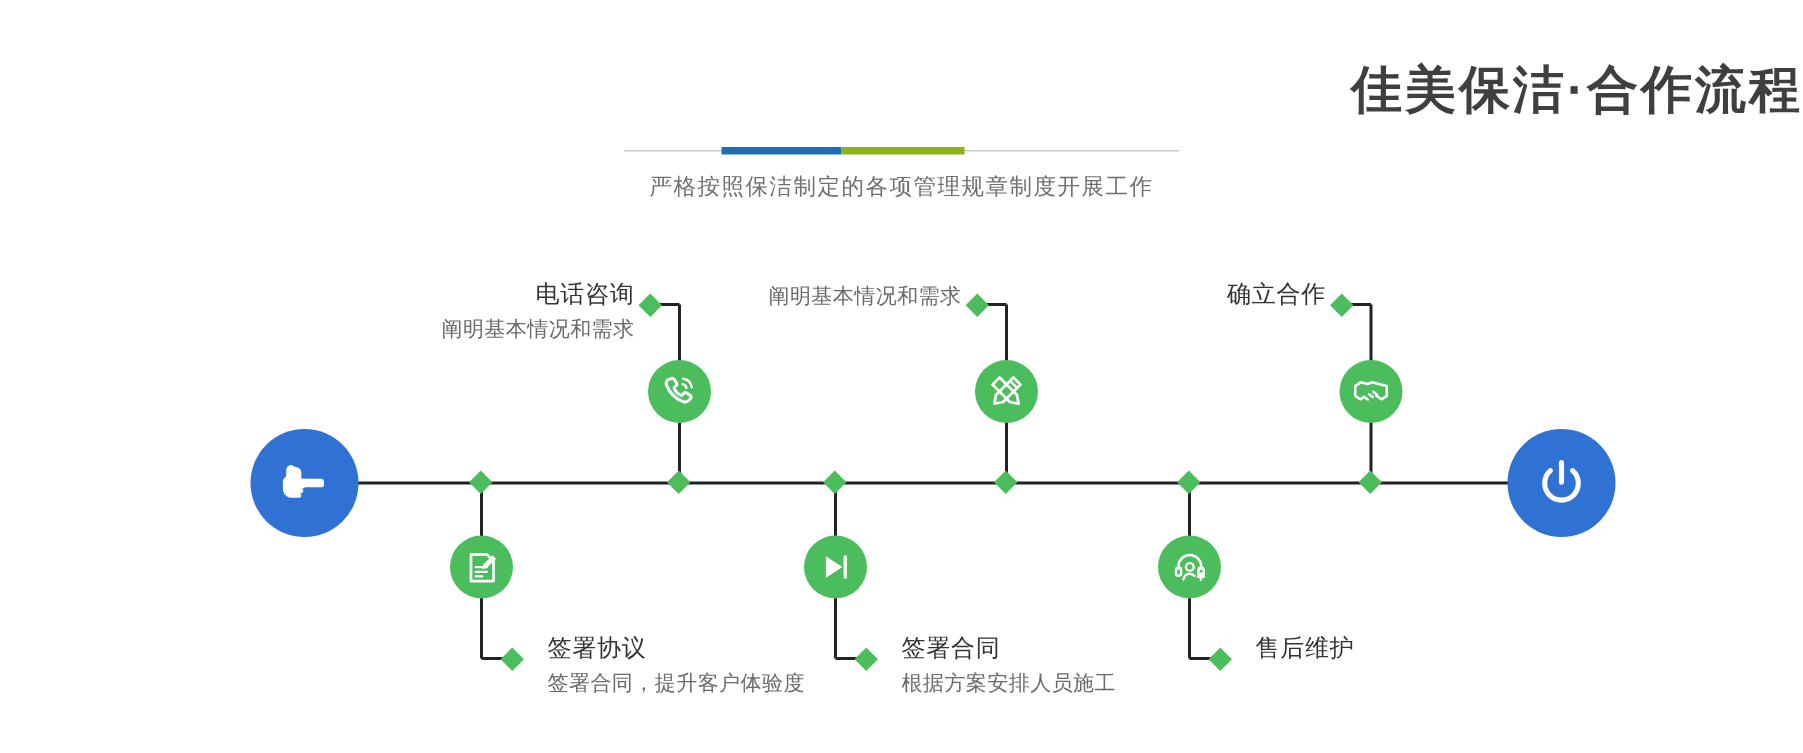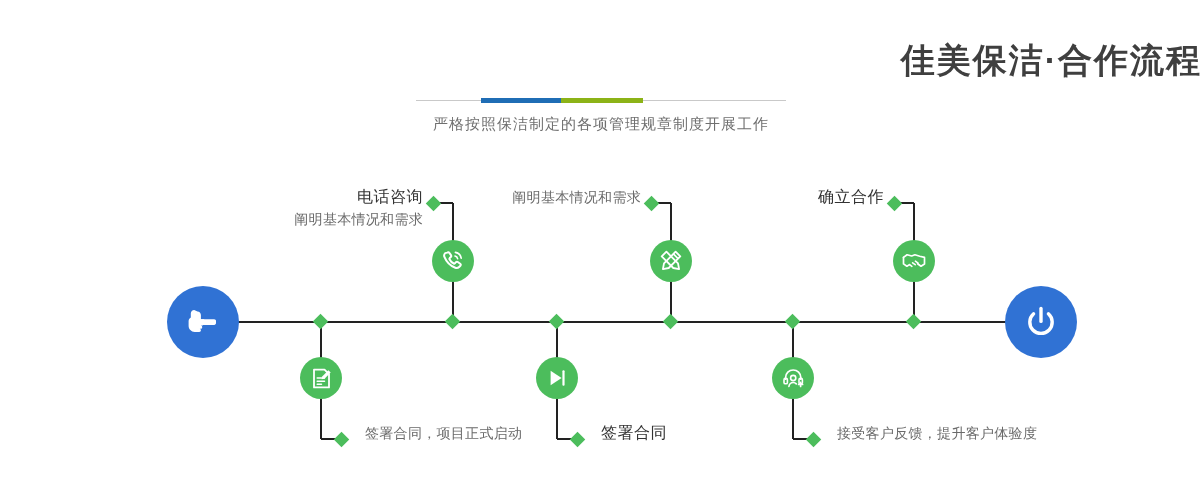--- a/index.html
+++ b/index.html
@@ -227,21 +227,22 @@
           <svg width="25" height="25" viewBox="0 0 25 25">
             <path fill="none" stroke="#ffffff" stroke-width="1.8" stroke-linejoin="round" d="M5 3.6h10.5l4.5 4.5v13.3H5z"></path>
             <line x1="8.2" y1="12" x2="15.5" y2="12" stroke="#ffffff" stroke-width="1.5" stroke-linecap="round"></line>
             <line x1="8.2" y1="15.3" x2="15.5" y2="15.3" stroke="#ffffff" stroke-width="1.5" stroke-linecap="round"></line>
             <line x1="8.2" y1="18.3" x2="12.5" y2="18.3" stroke="#ffffff" stroke-width="1.5" stroke-linecap="round"></line>
             <path fill="#ffffff" d="M19.4 4.2l2.3 2.3-6.2 6.2-2.9 0.6 0.6-2.9z"></path>
           </svg>
         </span>
       </div>
       <div class="label-block down" style="left:352px; top:422px; width:340px;">
-        <div class="node-desc">签署合同，项目正式启动</div>
+        <div class="node-title">签署协议</div>
+        <div class="node-desc">签署合同，提升客户体验度</div>
       </div>
     </div>
 
     <div class="node">
       <div class="stem" style="left:657px; top:203px; height:118px;"></div>
       <div class="elbow" style="left:638px; top:202px; width:20px;"></div>
       <div class="diamond" style="left:633px; top:198px;"></div>
       <div class="diamond" style="left:652px; top:316px;"></div>
       <div class="badge" style="left:637px; top:240px;">
         <span>
@@ -265,20 +266,21 @@
       <div class="badge" style="left:523px; top:357px;">
         <span>
           <svg width="24" height="24" viewBox="0 0 24 24">
             <path fill="#ffffff" d="M5.6 4.8l11 7.2-11 7.2z"></path>
             <rect x="17.4" y="4.2" width="2.2" height="15.6" rx="1" fill="#ffffff"></rect>
           </svg>
         </span>
       </div>
       <div class="label-block down" style="left:588px; top:422px; width:340px;">
         <div class="node-title">签署合同</div>
+        <div class="node-desc">根据方案安排人员施工</div>
       </div>
     </div>
 
     <div class="node">
       <div class="stem" style="left:900px; top:203px; height:118px;"></div>
       <div class="elbow" style="left:881px; top:202px; width:20px;"></div>
       <div class="diamond" style="left:876px; top:198px;"></div>
       <div class="diamond" style="left:895px; top:316px;"></div>
       <div class="badge" style="left:880px; top:240px;">
         <span>
@@ -305,18 +307,18 @@
             <path fill="none" stroke="#ffffff" stroke-width="1.7" stroke-linecap="round" d="M4.6 13.2v-1.6a7.6 7.6 0 0 1 15.2 0v1.6"></path>
             <rect x="3" y="12.4" width="3.4" height="5.4" rx="1.4" fill="none" stroke="#ffffff" stroke-width="1.6"></rect>
             <rect x="18" y="12.4" width="3.4" height="5.4" rx="1.4" fill="none" stroke="#ffffff" stroke-width="1.6"></rect>
             <circle cx="12.2" cy="12" r="2.6" fill="none" stroke="#ffffff" stroke-width="1.6"></circle>
             <path fill="none" stroke="#ffffff" stroke-width="1.6" stroke-linecap="round" d="M7.9 20.4c0.5-2.5 2.3-3.9 4.3-3.9 1.2 0 2.3 0.5 3.1 1.4"></path>
             <path fill="none" stroke="#ffffff" stroke-width="1.7" stroke-linecap="round" d="M17.6 18.4h4M19.6 16.4v4"></path>
           </svg>
         </span>
       </div>
       <div class="label-block down" style="left:824px; top:422px; width:360px;">
-        <div class="node-desc">接受客户反馈，提升客户体验度</div>
+        <div class="node-title">售后维护</div>
       </div>
     </div>
 
   </div>
 </div>
 
 </body></html>

